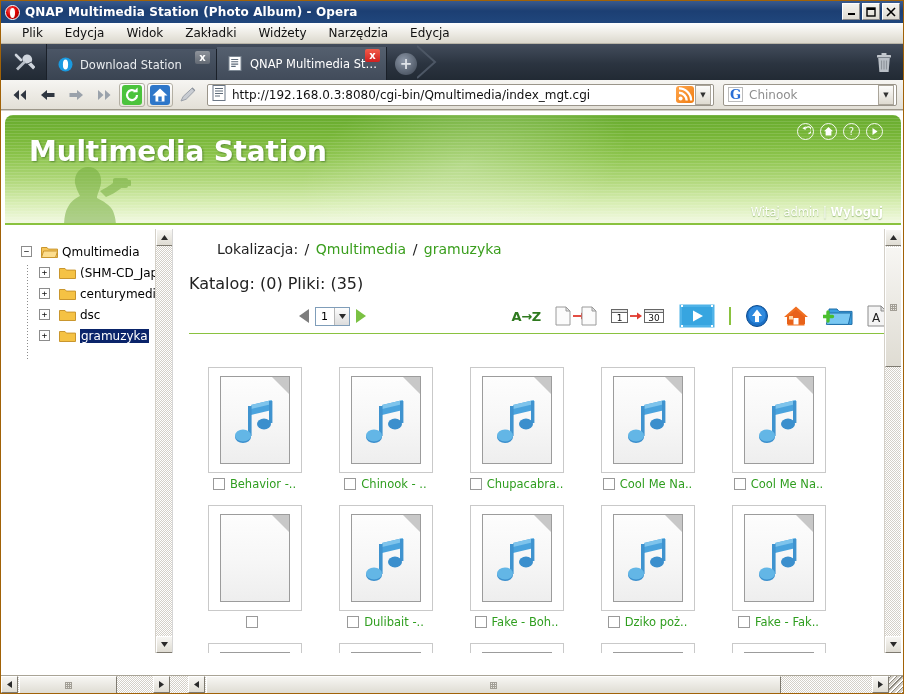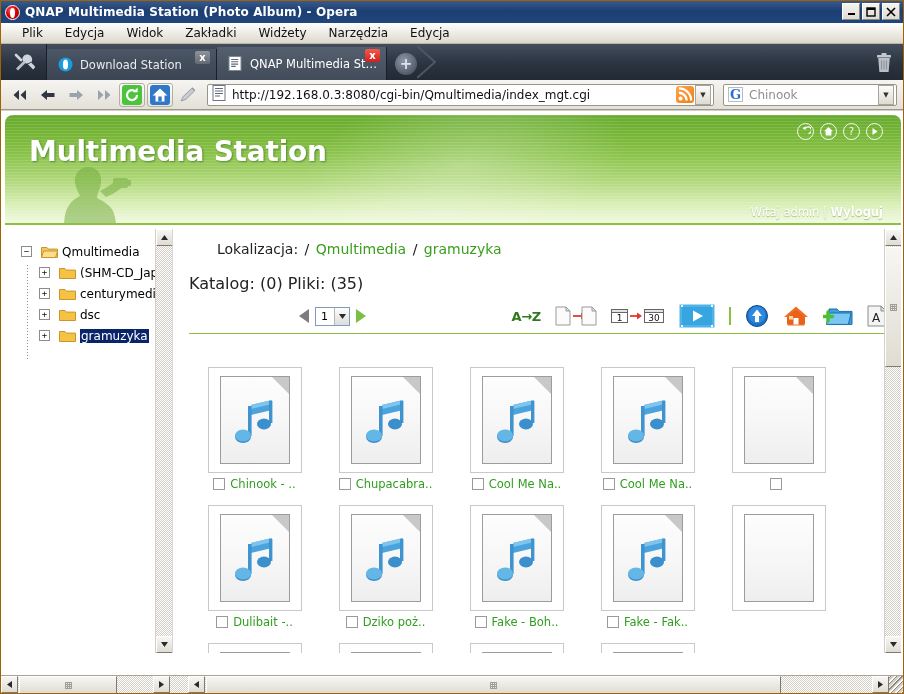--- a/index.html
+++ b/index.html
@@ -854,41 +854,40 @@
               </svg>
             </div>
           </div>
         </div>
 
         <div id="divider"></div>
 
         <div id="grid-wrap">
           <div id="grid">
 
-
             <div class="cell">
               <div class="thumb">
                 <div class="doc-shape">
                   <div class="doc-fold"></div>
                   <span class="note-icon">
                     <svg width="48" height="52" viewBox="0 0 48 52">
                       <path d="M20 8 L41 3 L41 13 L20 18 z" fill="#4aa3dd"></path>
                       <path d="M20 8 L41 3 L41 7 L20 12 z" fill="#7ec4ec"></path>
                       <rect x="17" y="9" width="3.6" height="30" fill="#3f93cf"></rect>
                       <rect x="38" y="4" width="3.4" height="22" fill="#3f93cf"></rect>
                       <ellipse cx="12" cy="40" rx="8" ry="6" fill="#3b8fcd"></ellipse>
                       <ellipse cx="12" cy="38.5" rx="8" ry="6" fill="#63b6e6"></ellipse>
                       <ellipse cx="33" cy="27" rx="7" ry="5.4" fill="#3b8fcd"></ellipse>
                     </svg>
                   </span>
                 </div>
               </div>
               <div class="cell-caption">
                 <span class="cell-cb"></span>
-                <span class="cell-name">Chinook - ..</span>
+                <span class="cell-name">Behavior -..</span>
               </div>
             </div>
 
             <div class="cell">
               <div class="thumb">
                 <div class="doc-shape">
                   <div class="doc-fold"></div>
                   <span class="note-icon">
                     <svg width="48" height="52" viewBox="0 0 48 52">
                       <path d="M20 8 L41 3 L41 13 L20 18 z" fill="#4aa3dd"></path>
@@ -897,21 +896,21 @@
                       <rect x="38" y="4" width="3.4" height="22" fill="#3f93cf"></rect>
                       <ellipse cx="12" cy="40" rx="8" ry="6" fill="#3b8fcd"></ellipse>
                       <ellipse cx="12" cy="38.5" rx="8" ry="6" fill="#63b6e6"></ellipse>
                       <ellipse cx="33" cy="27" rx="7" ry="5.4" fill="#3b8fcd"></ellipse>
                     </svg>
                   </span>
                 </div>
               </div>
               <div class="cell-caption">
                 <span class="cell-cb"></span>
-                <span class="cell-name">Chupacabra..</span>
+                <span class="cell-name">Chinook - ..</span>
               </div>
             </div>
 
             <div class="cell">
               <div class="thumb">
                 <div class="doc-shape">
                   <div class="doc-fold"></div>
                   <span class="note-icon">
                     <svg width="48" height="52" viewBox="0 0 48 52">
                       <path d="M20 8 L41 3 L41 13 L20 18 z" fill="#4aa3dd"></path>
@@ -920,21 +919,21 @@
                       <rect x="38" y="4" width="3.4" height="22" fill="#3f93cf"></rect>
                       <ellipse cx="12" cy="40" rx="8" ry="6" fill="#3b8fcd"></ellipse>
                       <ellipse cx="12" cy="38.5" rx="8" ry="6" fill="#63b6e6"></ellipse>
                       <ellipse cx="33" cy="27" rx="7" ry="5.4" fill="#3b8fcd"></ellipse>
                     </svg>
                   </span>
                 </div>
               </div>
               <div class="cell-caption">
                 <span class="cell-cb"></span>
-                <span class="cell-name">Cool Me Na..</span>
+                <span class="cell-name">Chupacabra..</span>
               </div>
             </div>
 
             <div class="cell">
               <div class="thumb">
                 <div class="doc-shape">
                   <div class="doc-fold"></div>
                   <span class="note-icon">
                     <svg width="48" height="52" viewBox="0 0 48 52">
                       <path d="M20 8 L41 3 L41 13 L20 18 z" fill="#4aa3dd"></path>
@@ -951,20 +950,43 @@
               <div class="cell-caption">
                 <span class="cell-cb"></span>
                 <span class="cell-name">Cool Me Na..</span>
               </div>
             </div>
 
             <div class="cell">
               <div class="thumb">
                 <div class="doc-shape">
                   <div class="doc-fold"></div>
+                  <span class="note-icon">
+                    <svg width="48" height="52" viewBox="0 0 48 52">
+                      <path d="M20 8 L41 3 L41 13 L20 18 z" fill="#4aa3dd"></path>
+                      <path d="M20 8 L41 3 L41 7 L20 12 z" fill="#7ec4ec"></path>
+                      <rect x="17" y="9" width="3.6" height="30" fill="#3f93cf"></rect>
+                      <rect x="38" y="4" width="3.4" height="22" fill="#3f93cf"></rect>
+                      <ellipse cx="12" cy="40" rx="8" ry="6" fill="#3b8fcd"></ellipse>
+                      <ellipse cx="12" cy="38.5" rx="8" ry="6" fill="#63b6e6"></ellipse>
+                      <ellipse cx="33" cy="27" rx="7" ry="5.4" fill="#3b8fcd"></ellipse>
+                    </svg>
+                  </span>
+                </div>
+              </div>
+              <div class="cell-caption">
+                <span class="cell-cb"></span>
+                <span class="cell-name">Cool Me Na..</span>
+              </div>
+            </div>
+
+            <div class="cell">
+              <div class="thumb">
+                <div class="doc-shape">
+                  <div class="doc-fold"></div>
                 </div>
               </div>
               <div class="cell-caption">
                 <span class="cell-cb"></span>
                 <span class="cell-name"></span>
               </div>
             </div>
 
             <div class="cell">
               <div class="thumb">
@@ -1001,21 +1023,21 @@
                       <rect x="38" y="4" width="3.4" height="22" fill="#3f93cf"></rect>
                       <ellipse cx="12" cy="40" rx="8" ry="6" fill="#3b8fcd"></ellipse>
                       <ellipse cx="12" cy="38.5" rx="8" ry="6" fill="#63b6e6"></ellipse>
                       <ellipse cx="33" cy="27" rx="7" ry="5.4" fill="#3b8fcd"></ellipse>
                     </svg>
                   </span>
                 </div>
               </div>
               <div class="cell-caption">
                 <span class="cell-cb"></span>
-                <span class="cell-name">Dziko poż..</span>
+                <span class="cell-name">Fake - Boh..</span>
               </div>
             </div>
 
             <div class="cell">
               <div class="thumb">
                 <div class="doc-shape">
                   <div class="doc-fold"></div>
                   <span class="note-icon">
                     <svg width="48" height="52" viewBox="0 0 48 52">
                       <path d="M20 8 L41 3 L41 13 L20 18 z" fill="#4aa3dd"></path>
@@ -1024,21 +1046,21 @@
                       <rect x="38" y="4" width="3.4" height="22" fill="#3f93cf"></rect>
                       <ellipse cx="12" cy="40" rx="8" ry="6" fill="#3b8fcd"></ellipse>
                       <ellipse cx="12" cy="38.5" rx="8" ry="6" fill="#63b6e6"></ellipse>
                       <ellipse cx="33" cy="27" rx="7" ry="5.4" fill="#3b8fcd"></ellipse>
                     </svg>
                   </span>
                 </div>
               </div>
               <div class="cell-caption">
                 <span class="cell-cb"></span>
-                <span class="cell-name">Fake - Boh..</span>
+                <span class="cell-name">Dziko poż..</span>
               </div>
             </div>
 
             <div class="cell">
               <div class="thumb">
                 <div class="doc-shape">
                   <div class="doc-fold"></div>
                   <span class="note-icon">
                     <svg width="48" height="52" viewBox="0 0 48 52">
                       <path d="M20 8 L41 3 L41 13 L20 18 z" fill="#4aa3dd"></path>

